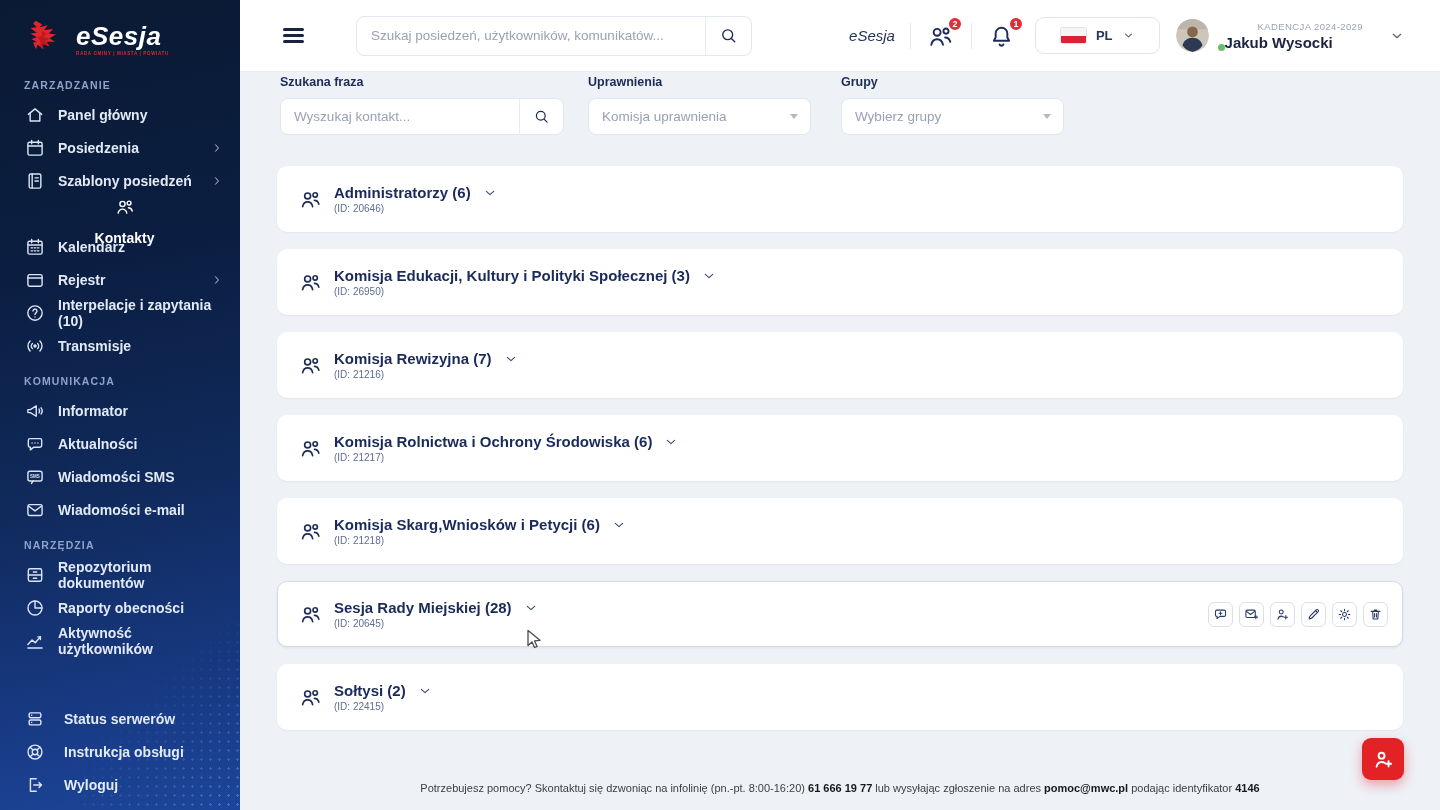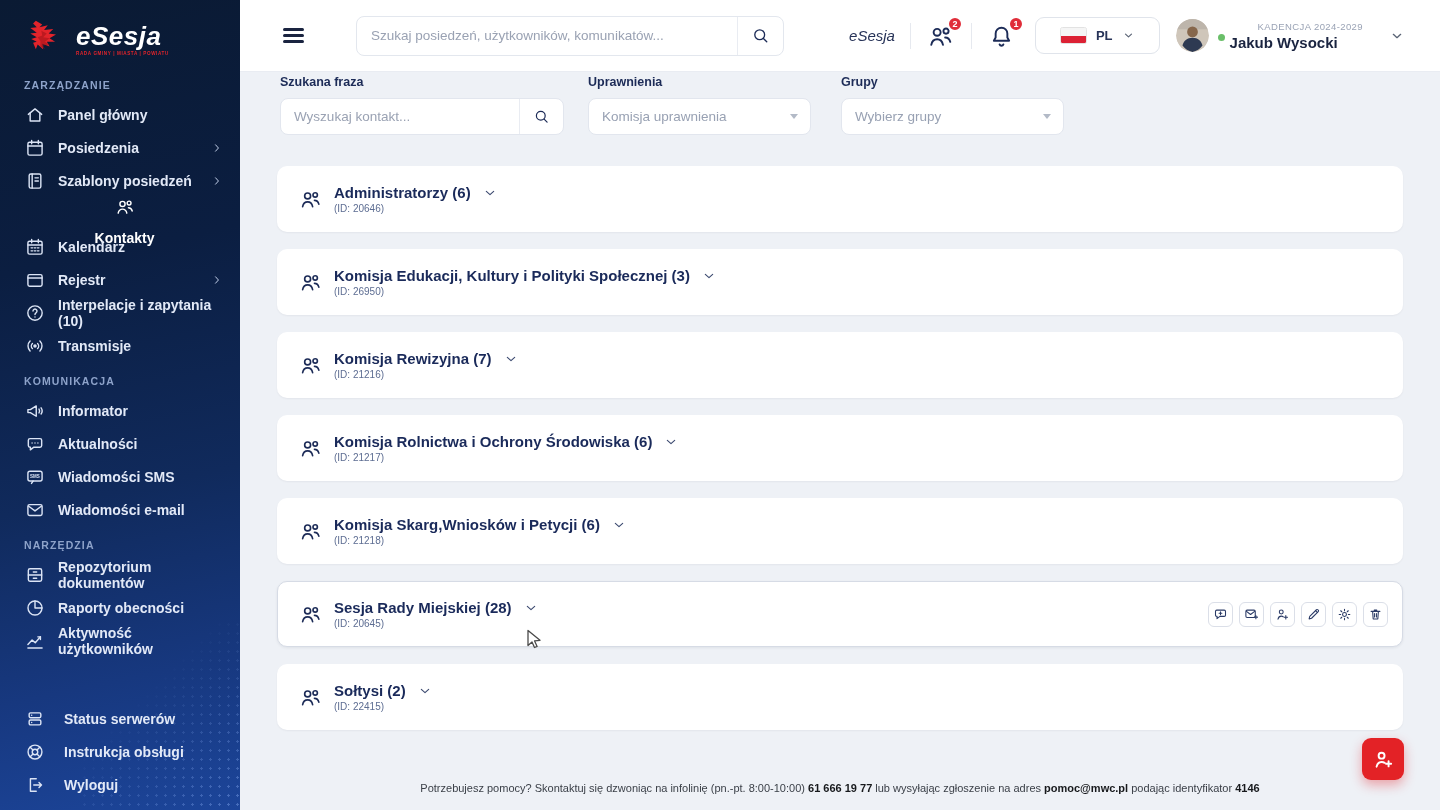--- a/index.html
+++ b/index.html
@@ -52,21 +52,21 @@
   .sidebar-footer .nav-item { gap:19px; }
 
   
   .topbar {
     position:absolute; left:240px; top:0; width:1200px; height:72px; background:#fff;
     border-bottom:1px solid #e9ecf2; display:flex; align-items:center; padding:0 35px 0 43px; z-index:4;
   }
   .hamburger { width:21px; display:flex; flex-direction:column; gap:3.6px; cursor:pointer; }
   .hamburger span { height:2.6px; background:#1a2440; border-radius:2px; }
   .searchbox {
-    margin-left:52px; width:428px; height:40px; border:1px solid #e3e7ee; border-radius:8px;
+    margin-left:52px; width:396px; height:40px; border:1px solid #e3e7ee; border-radius:8px;
     display:flex; align-items:center; background:#fff;
   }
   .searchbox input {
     flex:1; border:none; outline:none; font-family:"Liberation Sans",sans-serif;
     font-size:13.5px; color:#3a4663; padding:0 14px; background:transparent;
   }
   .searchbox input::placeholder { color:#9aa2b3; }
   .search-btn {
     width:46px; height:100%; border-left:1px solid #e9ecf2; display:flex;
     align-items:center; justify-content:center; color:#1c2b57; cursor:pointer;
@@ -90,21 +90,21 @@
   .flag { width:27px; height:17px; border-radius:2.5px; overflow:hidden; border:1px solid #e2e2e2; display:flex; flex-direction:column; }
   .flag .w { flex:1; background:#f5f5f5; }
   .flag .r { flex:1; background:#dc2134; }
   .lang-code { font-size:13px; font-weight:600; color:#273358; }
   .lang-caret { width:13px; height:13px; color:#5a6475; }
   .lang-caret svg { width:13px; height:13px; }
   .avatar { width:33px; height:33px; border-radius:50%; overflow:hidden; flex:0 0 33px; }
   .user-block { display:flex; align-items:center; gap:9px; cursor:pointer; }
   .user-text { display:flex; flex-direction:column; gap:2px; }
   .user-kadencja { font-size:9.5px; font-weight:400; letter-spacing:.4px; color:#9aa3b5;padding-left:40px; }
-  .user-name-row { display:flex; align-items:flex-start; gap:5px; }
+  .user-name-row { display:flex; align-items:flex-end; }
   .status-dot { width:7px; height:7px; border-radius:50%; background:#6abf69; }
   .user-name { font-size:15px; font-weight:700; color:#1a2440; }
   .user-caret { width:16px; height:16px; color:#5a6475; margin-left:26px; cursor:pointer; }
   .user-caret svg { width:16px; height:16px; }
 
   
   .main { position:absolute; left:240px; top:60px; width:1200px; height:738px; background:#eef1f6; }
   .scroll-edge {
     position:absolute; left:298px; top:0; width:252px; height:6px; background:#fdfdfe;
     border-radius:0 0 8px 8px; box-shadow:0 1px 2px rgba(16,24,40,.05);
@@ -720,21 +720,21 @@
               </svg>
             </span>
       </div>
       <div class="group-id">(ID: 22415)</div>
     </div>
     <div class="group-actions"></div>
   </div>
 </div>
 
   <div class="help-footer">
-    <span>Potrzebujesz pomocy? Skontaktuj się dzwoniąc na infolinię (pn.-pt. 8:00-10:00) </span><b>61 666 19 77</b><span> lub wysyłając zgłoszenie na adres </span><b>pomoc@mwc.pl</b><span> podając identyfikator </span><b>4146</b>
+    <span>Potrzebujesz pomocy? Skontaktuj się dzwoniąc na infolinię (pn.-pt. 8:00-16:20) </span><b>61 666 19 77</b><span> lub wysyłając zgłoszenie na adres </span><b>pomoc@mwc.pl</b><span> podając identyfikator </span><b>4146</b>
   </div>
 </main>
 
 <button class="fab">
   <svg viewBox="0 0 24 24" fill="none" stroke="currentColor" stroke-width="2" stroke-linecap="round" stroke-linejoin="round">
       <circle cx="10" cy="8" r="3.1"></circle>
       <path d="M4.8 19.5c.6-3.1 2.8-4.9 5.4-4.9 1.1 0 2.1.3 3 .9"></path>
       <path d="M17.3 13.8v5.4M14.6 16.5H20"></path>
     </svg>
 </button>

